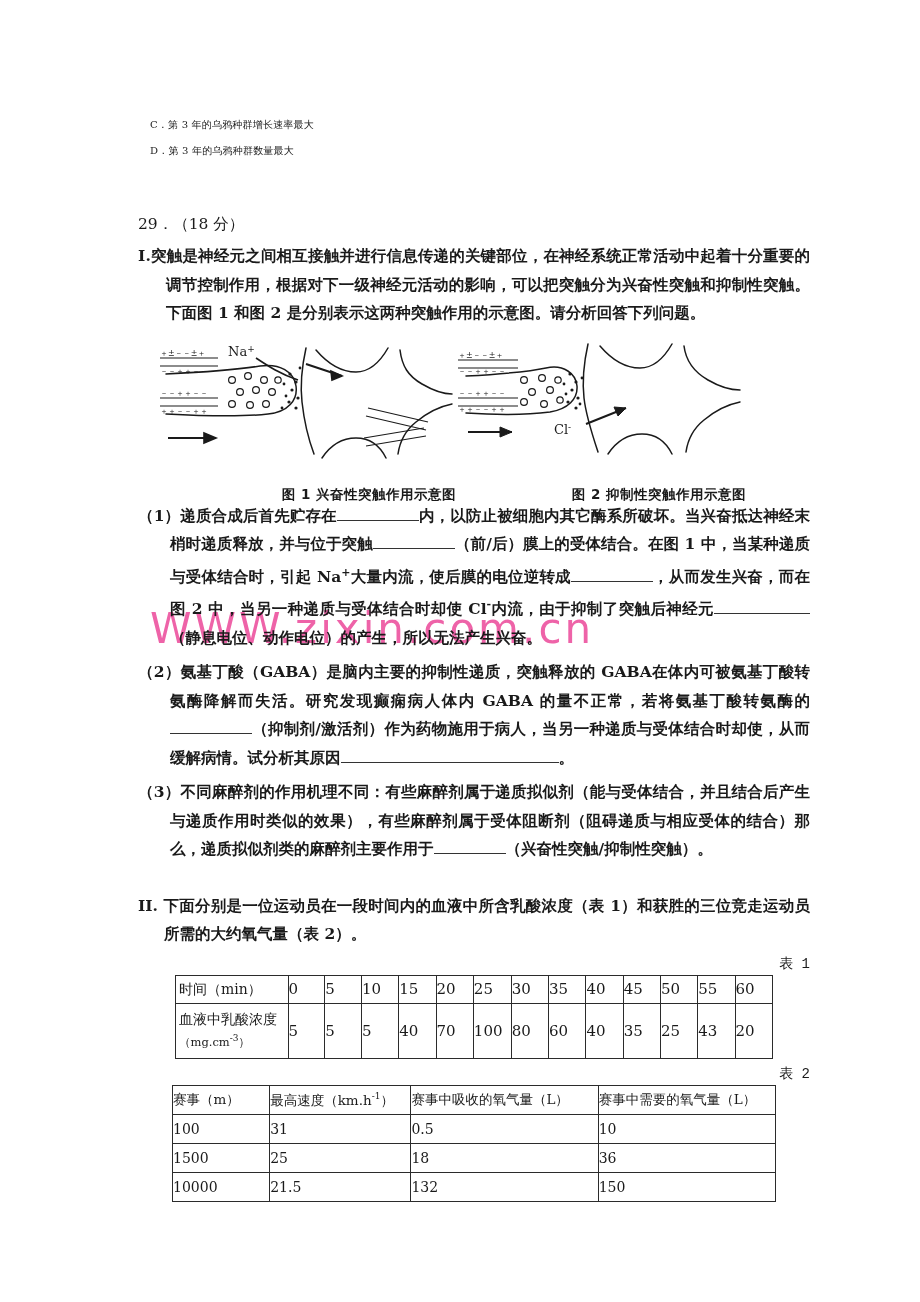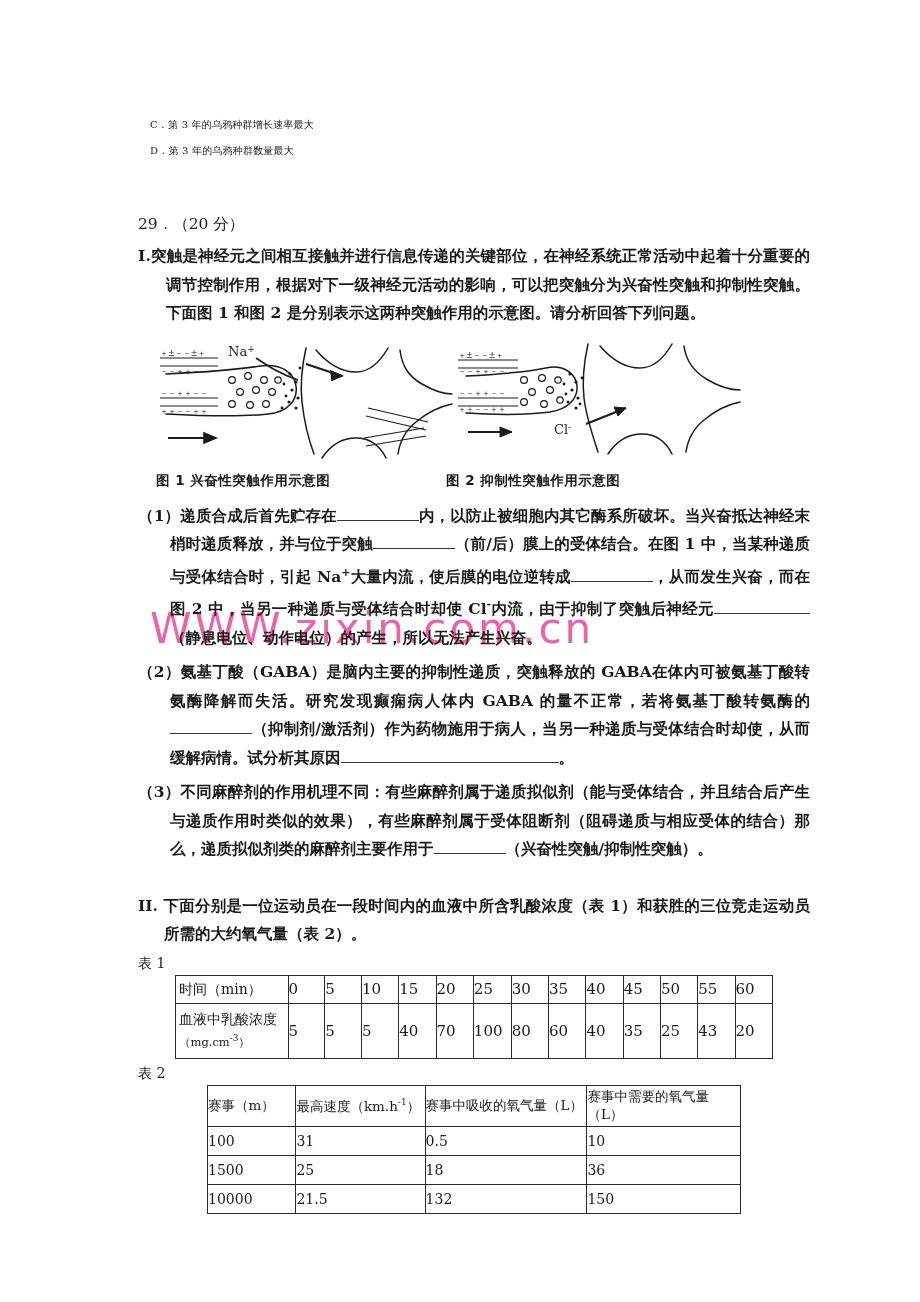--- a/index.html
+++ b/index.html
@@ -75,33 +75,34 @@
     height: 150px;
     margin-top: 14px;
   }
   .fig {
     position: absolute;
     top: 0;
   }
   .fig-1 { left: 18px; }
   .fig-2 { left: 308px; }
   .fig-cap {
-    text-align: left;
+    text-align: right;
     font-size: 13.5px;
     font-weight: bold;
     font-family: "DejaVu Sans", "Liberation Sans", sans-serif;
-    margin-top: 4px;
+    margin-top: 18px;
     letter-spacing: 0.5px;
   }
 
   
   .tbl-title {
-    text-align: left;
+    text-align: right;
     font-size: 14px;
     margin: 6px 0 2px 0;
+    font-family: Liberation Mono, monospace;
   }
   table {
     border-collapse: collapse;
     font-size: 14px;
   }
   table td, table th {
     border: 1px solid #2b2b2b;
     font-weight: normal;
     padding: 2px 0;
     font-family: "DejaVu Serif", "Liberation Serif", serif;
@@ -122,21 +123,21 @@
   }
   #table1 tr.r1 td { height: 23px; }
   #table1 tr.r2 td { height: 50px; }
   .unit-wrap {
     display: block;
     font-size: 11.5px;
   }
 
   #table2 {
     margin: 0 auto;
-    width: 534px;
+    width: 604px;
   }
   #table2 td {
     height: 24px;
     font-size: 14px;
   }
   #table2 td.c0 { width: 96px; }
   #table2 td.c1 { width: 140px; }
   #table2 td.c2 { width: 186px; }
   #table2 td.c3 { width: 176px; }
   #table2 .hdr { font-size: 13.5px; }
@@ -165,21 +166,21 @@
 
   <div class="watermark">WWW.zixin.com.cn</div>
 
   <div class="content">
 
     <div style="height:112px"></div>
     <div class="opt-line" style="padding-left:12px">C．第 3 年的乌鸦种群增长速率最大</div>
     <div class="opt-line" style="padding-left:12px">D．第 3 年的乌鸦种群数量最大</div>
 
     <div style="height:48px"></div>
-    <div class="qnum">29．（20 分）</div>
+    <div class="qnum">29．（18 分）</div>
 
     <div style="height:6px"></div>
     <div class="para hang">
       <span>Ⅰ.</span><span>突触是神经元之间相互接触并进行信息传递的关键部位，在神经系统正常活动中起着十分重要的调节控制作用，根据对下一级神经元活动的影响，可以把突触分为兴奋性突触和抑制性突触。下面图 1 和图 2 是分别表示这两种突触作用的示意图。请分析回答下列问题。</span>
     </div>
 
     <div class="figs">
 
       <div class="fig fig-1">
         <svg width="300" height="122" viewBox="0 0 300 122">

